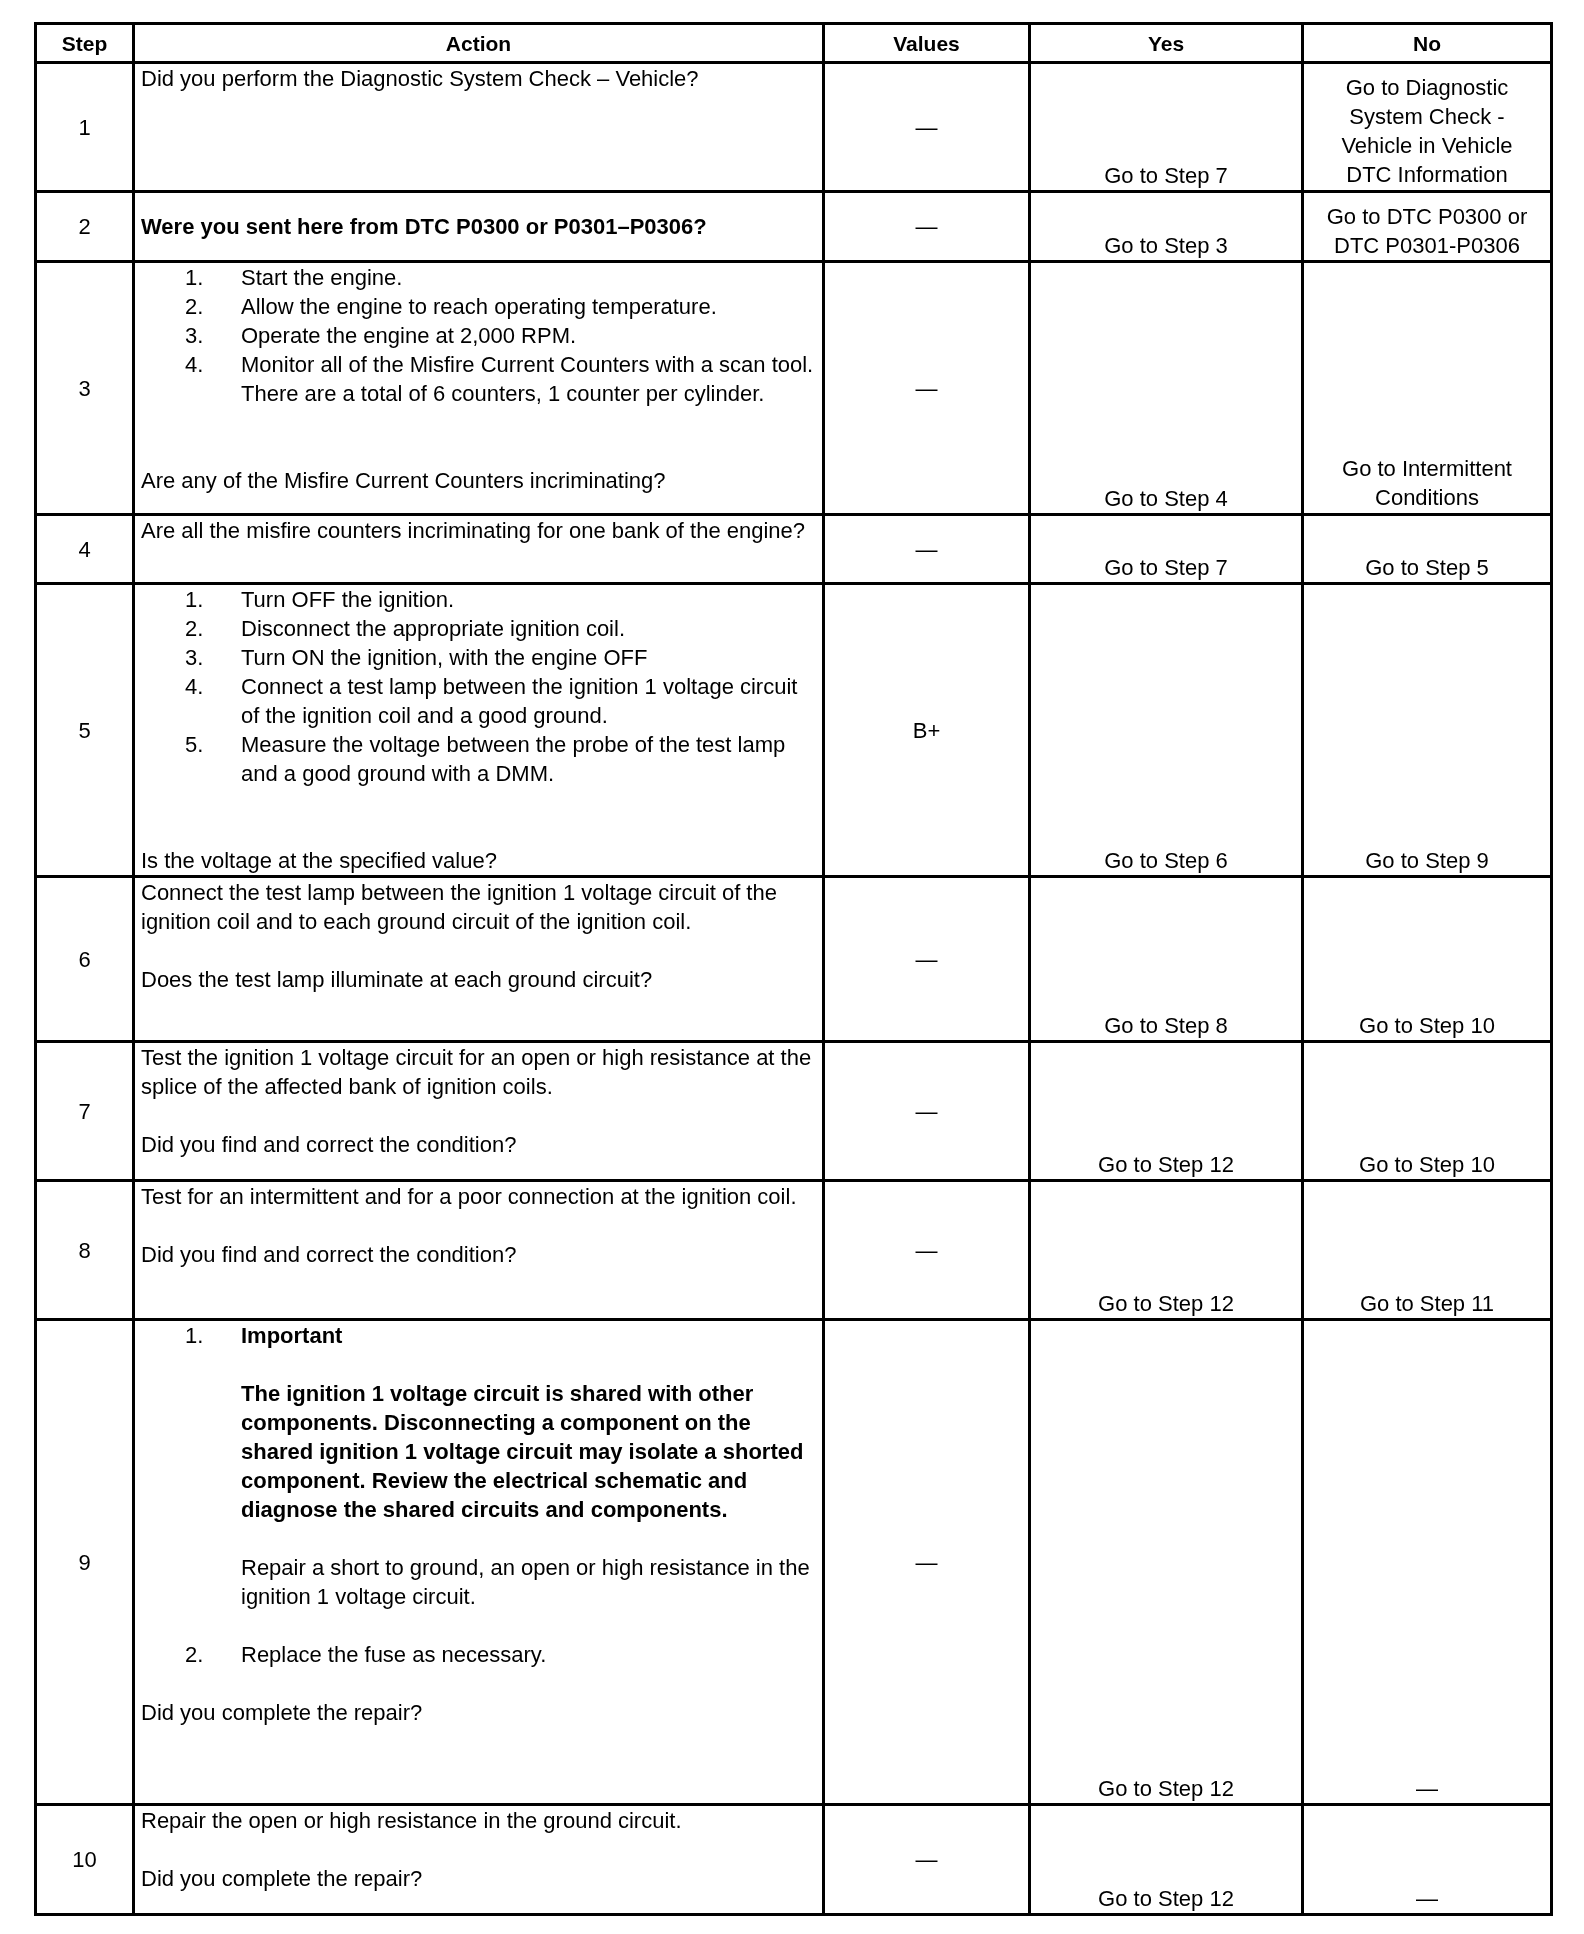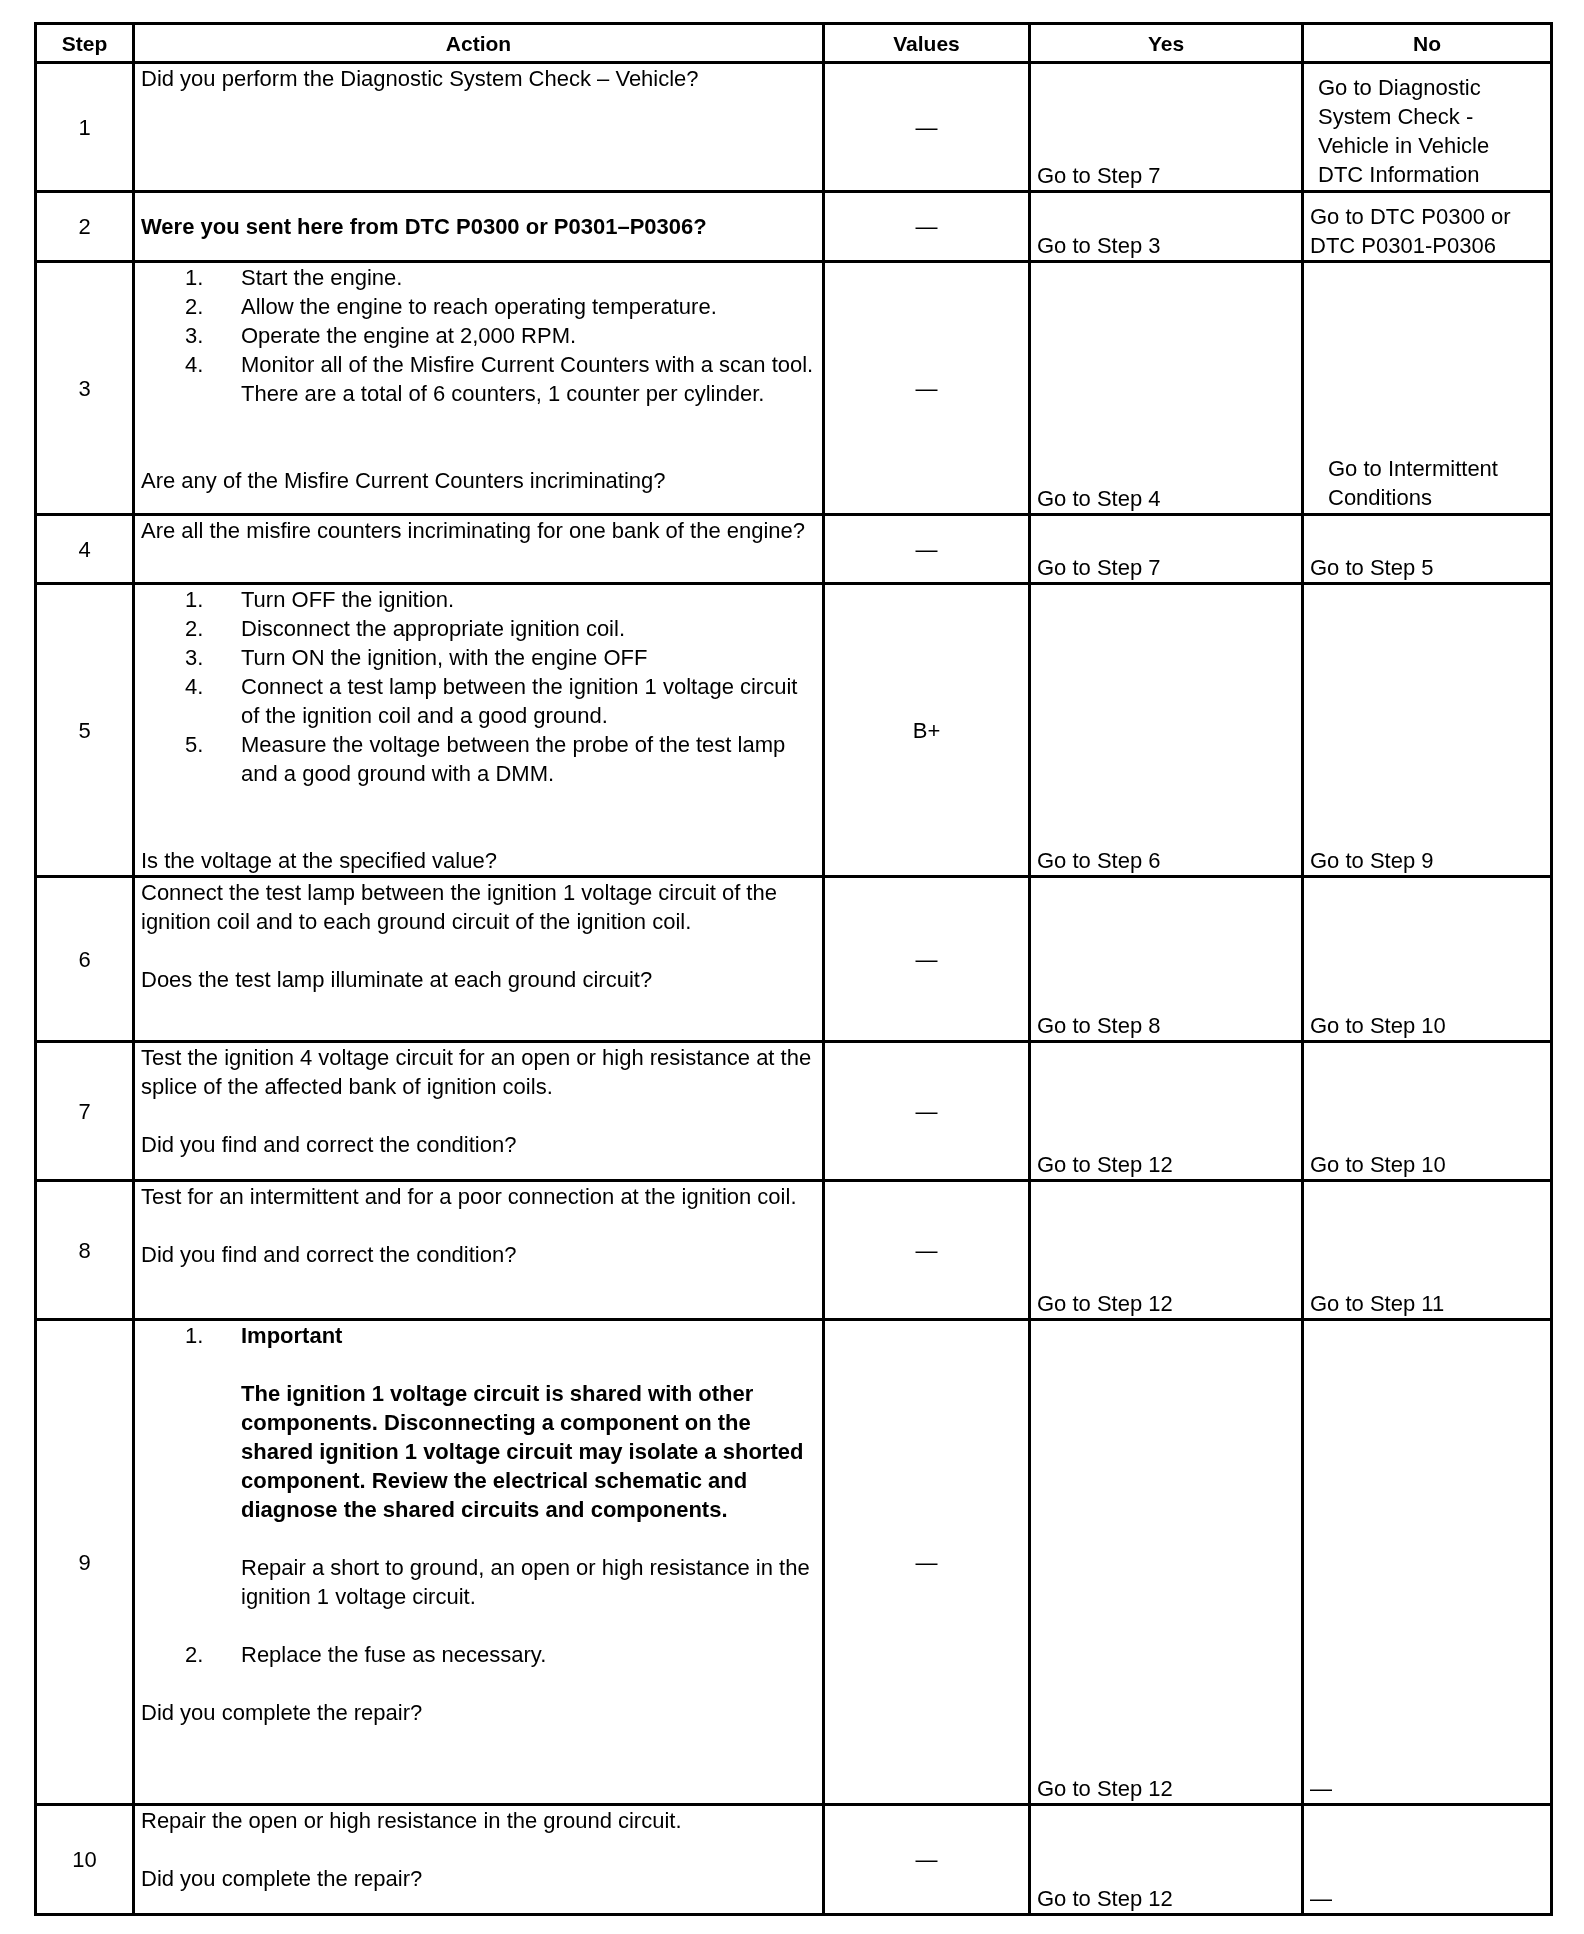--- a/index.html
+++ b/index.html
@@ -18,21 +18,21 @@
     vertical-align: top;
   }
   table.dx th { font-weight: bold; text-align: center; vertical-align: middle; height: 36px; font-size: 21px; }
   col.c-step { width: 98px; }
   col.c-action { width: 690px; }
   col.c-values { width: 206px; }
   col.c-yes { width: 273px; }
   col.c-no { width: 249px; }
   td.step { text-align: center; vertical-align: middle !important; }
   td.values { text-align: center; vertical-align: middle !important; }
-  td.yes, td.no { vertical-align: bottom !important; padding-bottom: 1px; }
+  td.yes, td.no { text-align: center; vertical-align: bottom !important; padding-bottom: 1px; }
   td.action { padding-top: 1px; padding-bottom: 1px; padding-left: 5px; }
   ol.steps { margin: 0; padding: 0; list-style: none; }
   ol.steps li { display: flex; }
   ol.steps li .num { width: 100px; text-align: right; padding-right: 0; box-sizing: border-box; flex: 0 0 100px; padding-left: 44px; text-align: left; }
   ol.steps li .txt { flex: 1; }
   .bold { font-weight: bold; }
   .para { display: block; }
   .gap { height: 29px; }
   .gap2 { height: 58px; }
 </style>
@@ -158,21 +158,21 @@
         <span class="para">Does the test lamp illuminate at each ground circuit?</span>
       </td>
       <td class="values">—</td>
       <td class="yes">Go to Step 8</td>
       <td class="no">Go to Step 10</td>
     </tr>
 
     <tr style="height:139px;">
       <td class="step">7</td>
       <td class="action">
-        <span class="para">Test the ignition 4 voltage circuit for an open or high resistance at the splice of the affected bank of ignition coils.</span>
+        <span class="para">Test the ignition 1 voltage circuit for an open or high resistance at the splice of the affected bank of ignition coils.</span>
         <div class="gap"></div>
         <span class="para">Did you find and correct the condition?</span>
       </td>
       <td class="values">—</td>
       <td class="yes">Go to Step 12</td>
       <td class="no">Go to Step 10</td>
     </tr>
 
     <tr style="height:139px;">
       <td class="step">8</td>

